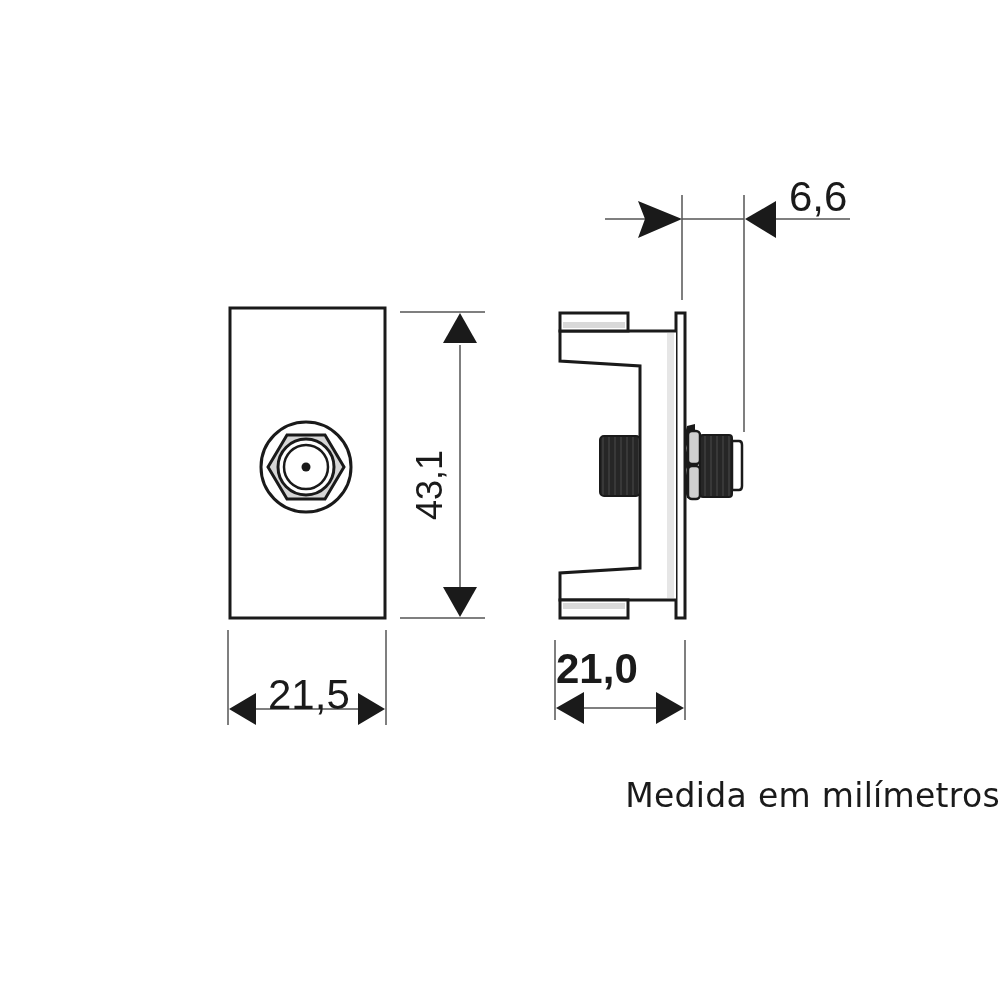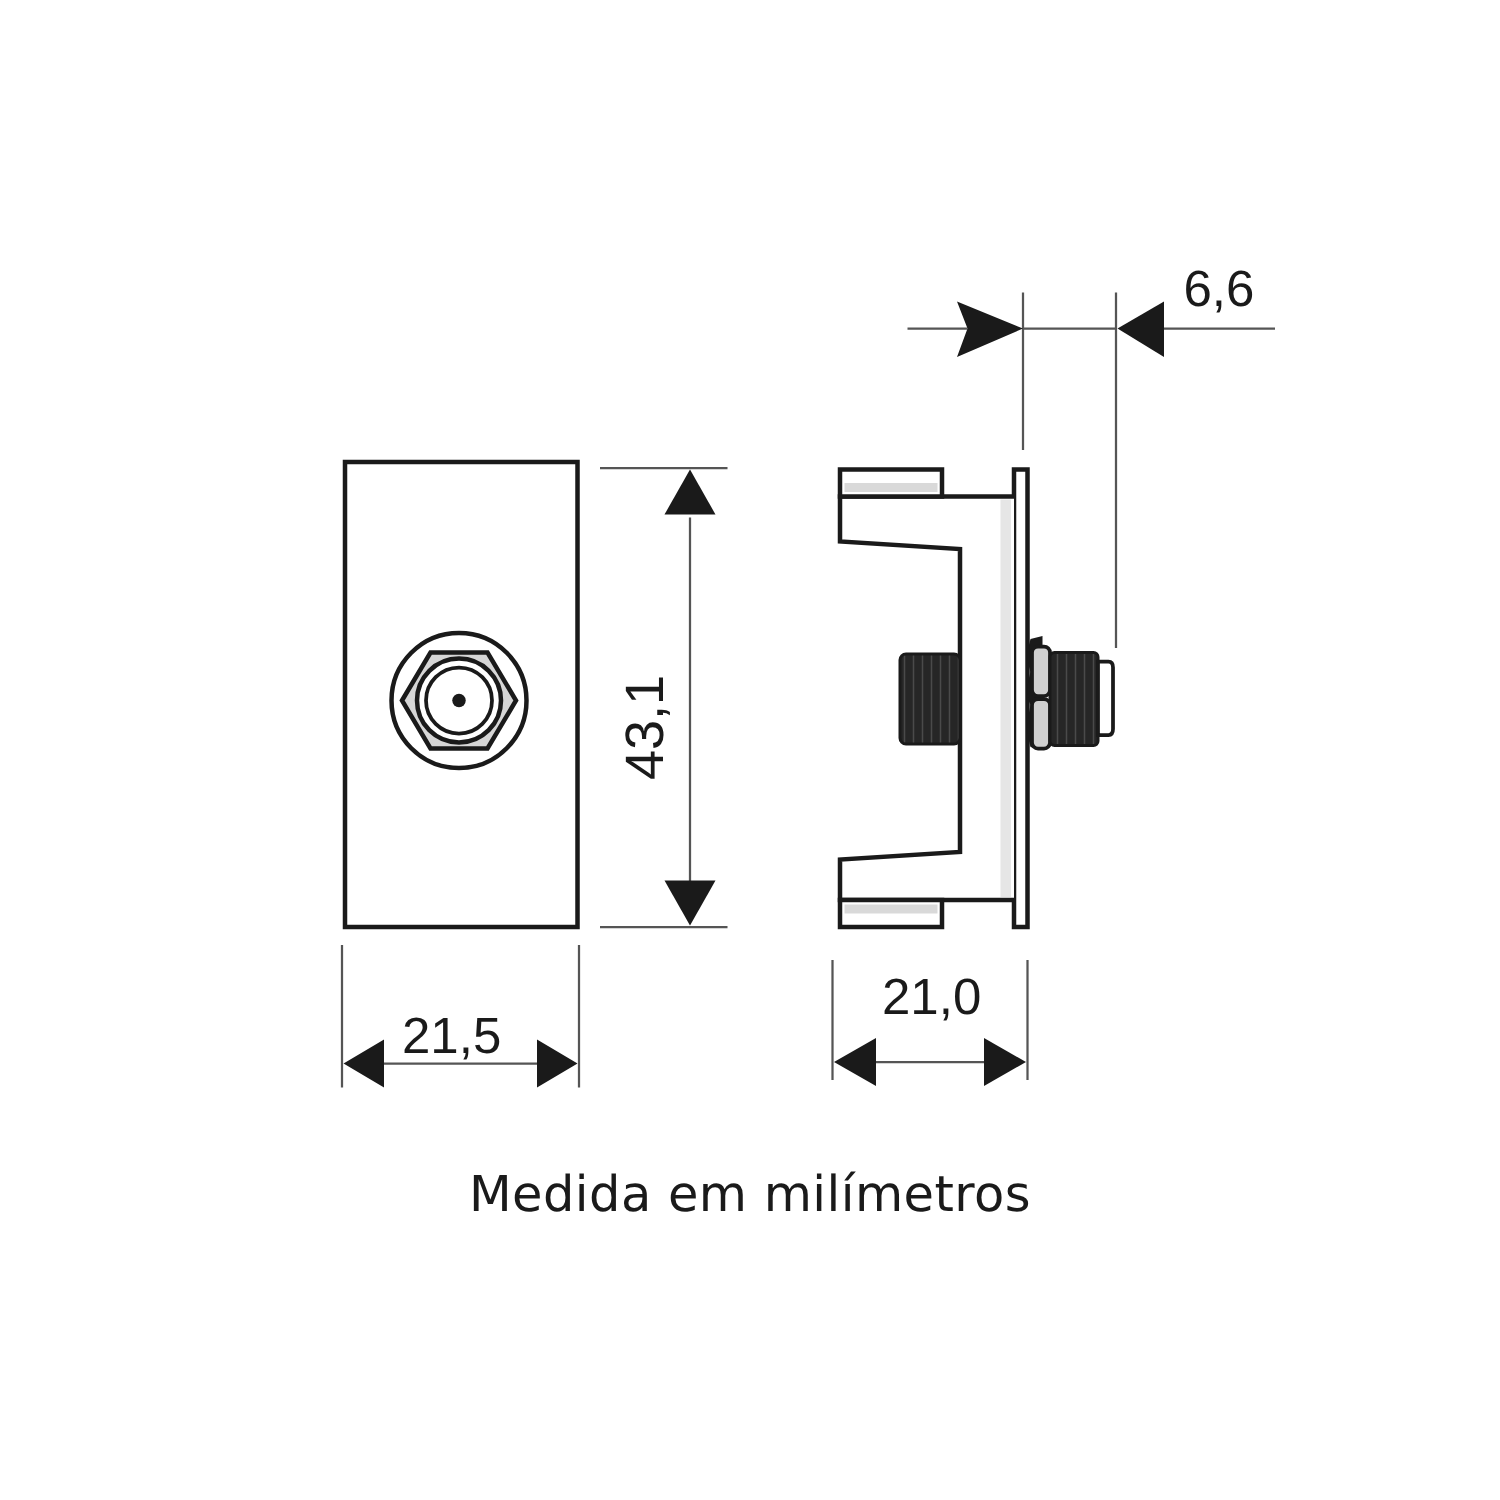--- a/index.html
+++ b/index.html
@@ -1,23 +1,23 @@
 <!DOCTYPE html>
 <html><head>
   <meta charset="utf-8">
   <style>
     html, body { margin: 0; padding: 0; background: #ffffff; }
     body { width: 1000px; height: 1000px; position: relative; overflow: hidden; font-family: "Liberation Sans", sans-serif; }
     svg.drawing { position: absolute; left: 0; top: 0; width: 1000px; height: 1000px; }
-    .dim-label { position: absolute; font-family: "Liberation Sans", sans-serif; font-size: 34px; color: #1a1a1a; line-height: 1; white-space: nowrap; }
+    .dim-label { position: absolute; font-family: "Liberation Sans", sans-serif; font-size: 42px; color: #1a1a1a; line-height: 1; white-space: nowrap; }
     #lbl-215 { left: 268px; top: 674px; }
-    #lbl-210 { left: 588px; top: 648px; }
+    #lbl-210 { left: 556px; top: 648px; font-weight: bold; }
     #lbl-66 { left: 789px; top: 176px; }
     #lbl-431 { left: 430px; top: 485px; transform: translate(-50%, -50%) rotate(-90deg); font-size: 36px; }
-    .caption { position: absolute; left: 0; width: 1000px; top: 776px; text-align: center; font-family: "DejaVu Sans", sans-serif; font-size: 33px; color: #1a1a1a; letter-spacing: 0.3px; }
+    .caption { position: absolute; left: 0; width: 1000px; top: 776px; text-align: right; font-family: "DejaVu Sans", sans-serif; font-size: 33px; color: #1a1a1a; letter-spacing: 0.3px; }
   </style>
 </head>
 <body>
 
 <svg class="drawing" viewBox="0 0 1000 1000">
   <defs>
     <pattern id="thread" width="6" height="10" patternUnits="userSpaceOnUse">
       <rect width="6" height="10" fill="#262626"></rect>
       <line x1="3" y1="0" x2="3" y2="10" stroke="#4a4a4a" stroke-width="1"></line>
     </pattern>

